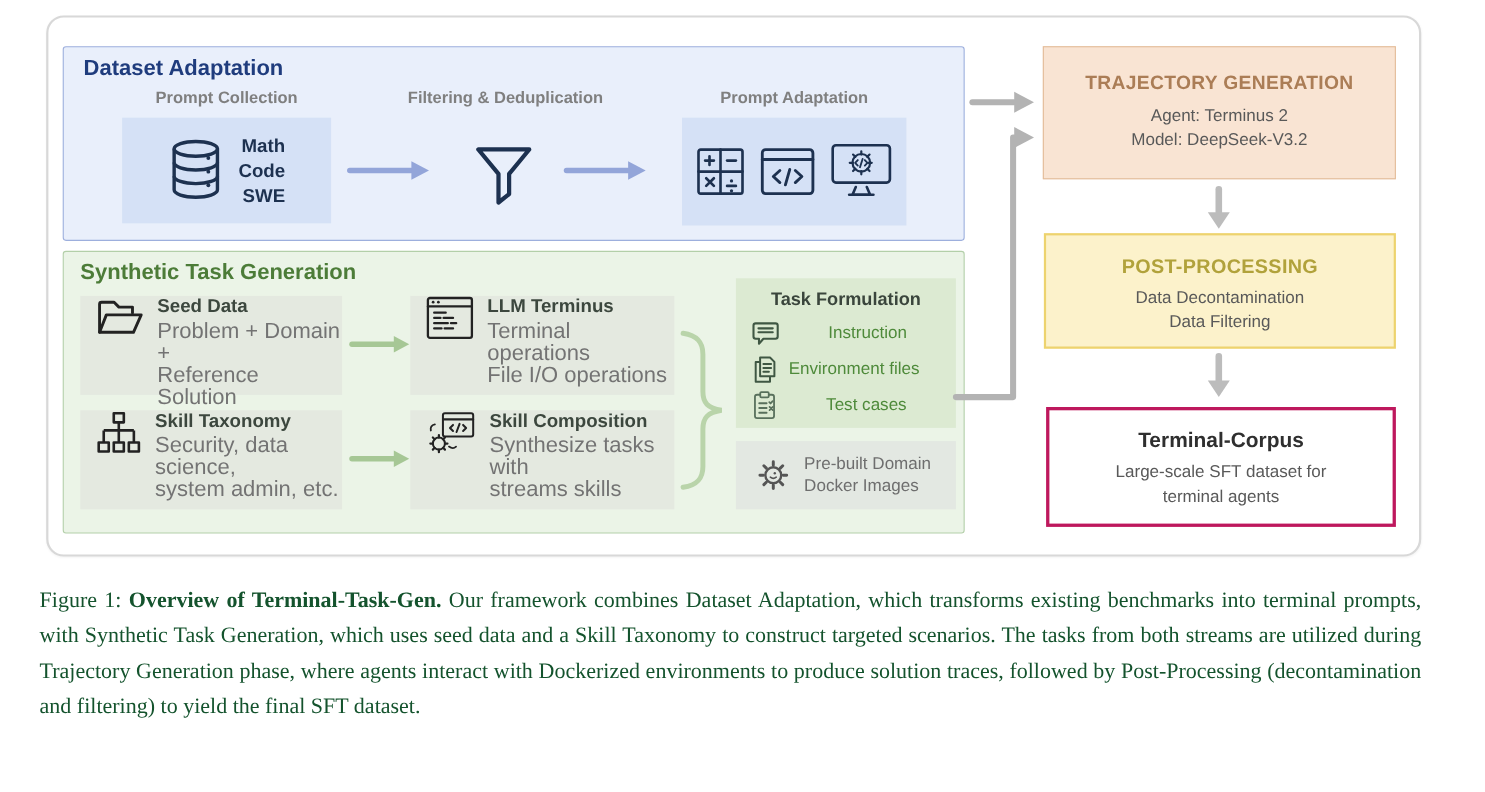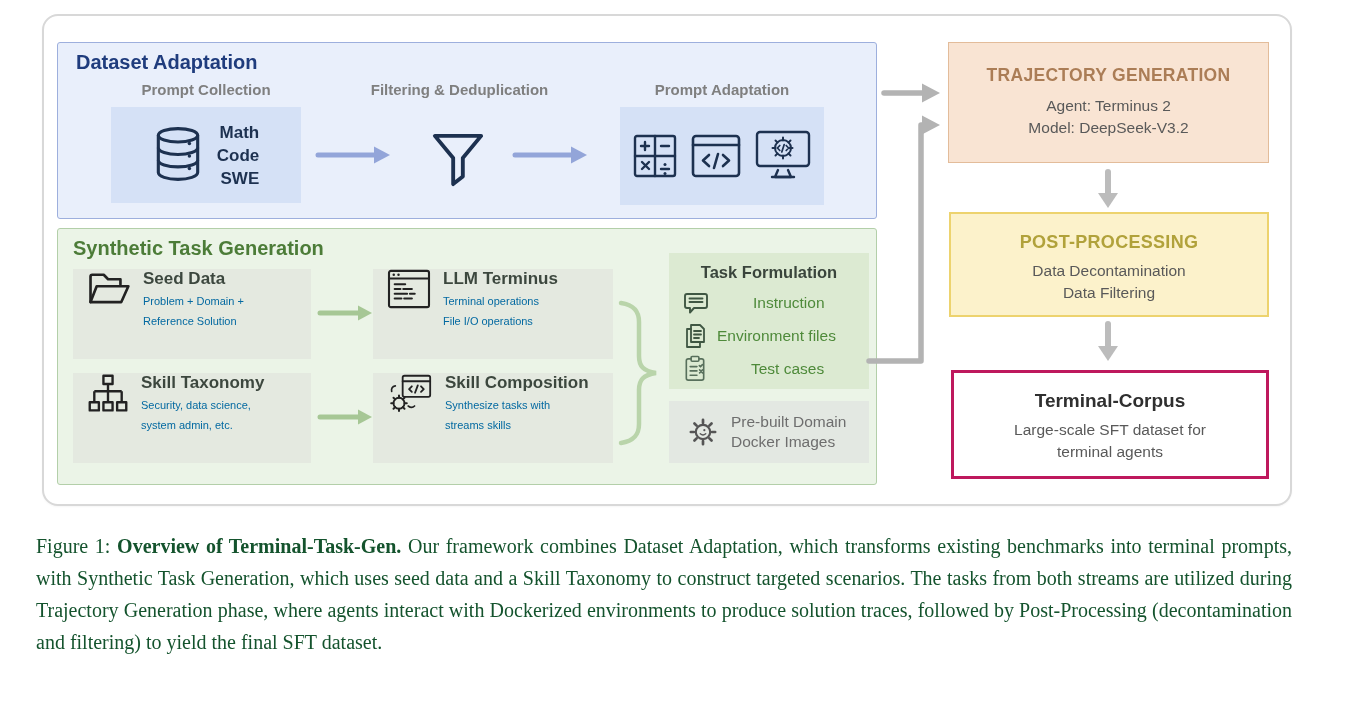--- a/index.html
+++ b/index.html
@@ -15,21 +15,21 @@
   .col-label{position:absolute;top:38px;font-size:15px;font-weight:700;color:#7f7f7f;text-align:center;}
   .ds-card{position:absolute;background:#d5e1f6;display:flex;align-items:center;justify-content:center;gap:14px;text-align:right;}
   .db-list{font-size:17px;font-weight:700;color:#1d3150;line-height:23px;}
   
   .box-sy{position:absolute;left:57px;top:228px;width:818px;height:255px;background:#ebf4e7;
           border:1.5px solid #b3cfa9;border-radius:3px;}
   .sy-title{position:absolute;left:15px;top:8px;font-size:20px;font-weight:700;color:#4c7c38;}
   .sy-card{position:absolute;background:#e4e9e0;display:flex;align-items:flex-start;gap:12px;padding-left:14px;box-sizing:border-box;}
   .sy-card .txt{display:flex;flex-direction:column;}
   .card-title{font-size:17px;font-weight:700;color:#3c473e;margin-bottom:2px;}
-  .card-line{font-size:11px;color:#0369a1;line-height:20px;}
+  .card-line{font-size:20px;color:#737373;line-height:20px;}
   .task-box{position:absolute;left:611px;top:24px;width:200px;height:136px;background:#dcead2;}
   .task-title{position:absolute;left:0;top:10px;width:100%;text-align:center;font-size:16.5px;font-weight:700;color:#3a453c;}
   .task-row{position:absolute;left:14px;display:flex;align-items:center;gap:10px;}
   .task-row .lbl{font-size:15.5px;color:#4e8a3a;}
   .docker-box{position:absolute;left:611px;top:172px;width:200px;height:62px;background:#e3e8e2;
               display:flex;align-items:center;gap:10px;padding-left:16px;box-sizing:border-box;}
   .docker-box .lbl{font-size:15.5px;color:#6e6e6e;line-height:20px;}
   
   .p-box{position:absolute;box-sizing:border-box;}
   .p-title{position:absolute;left:0;width:100%;text-align:center;font-weight:700;}

